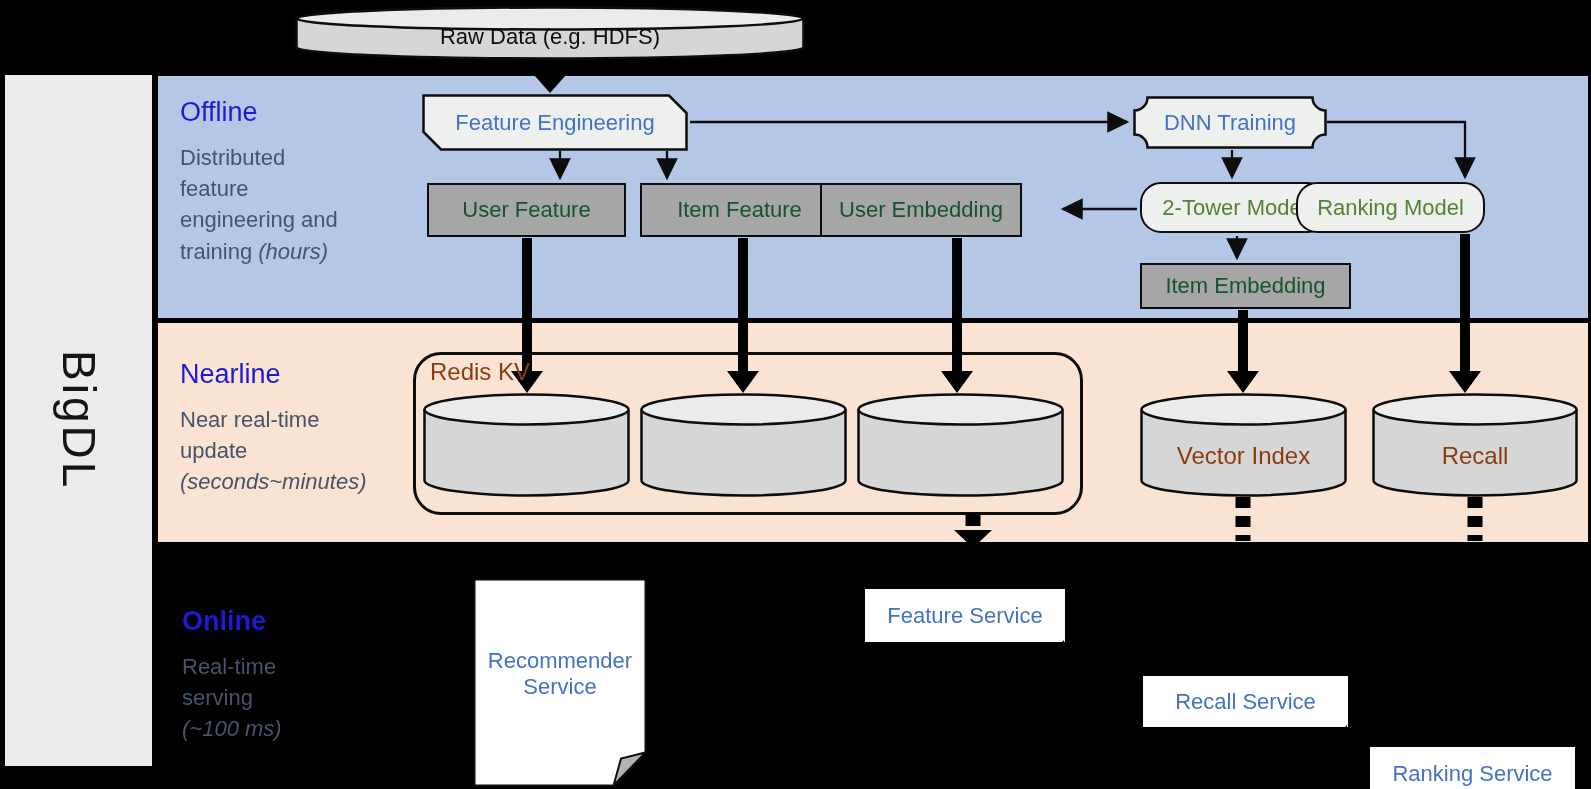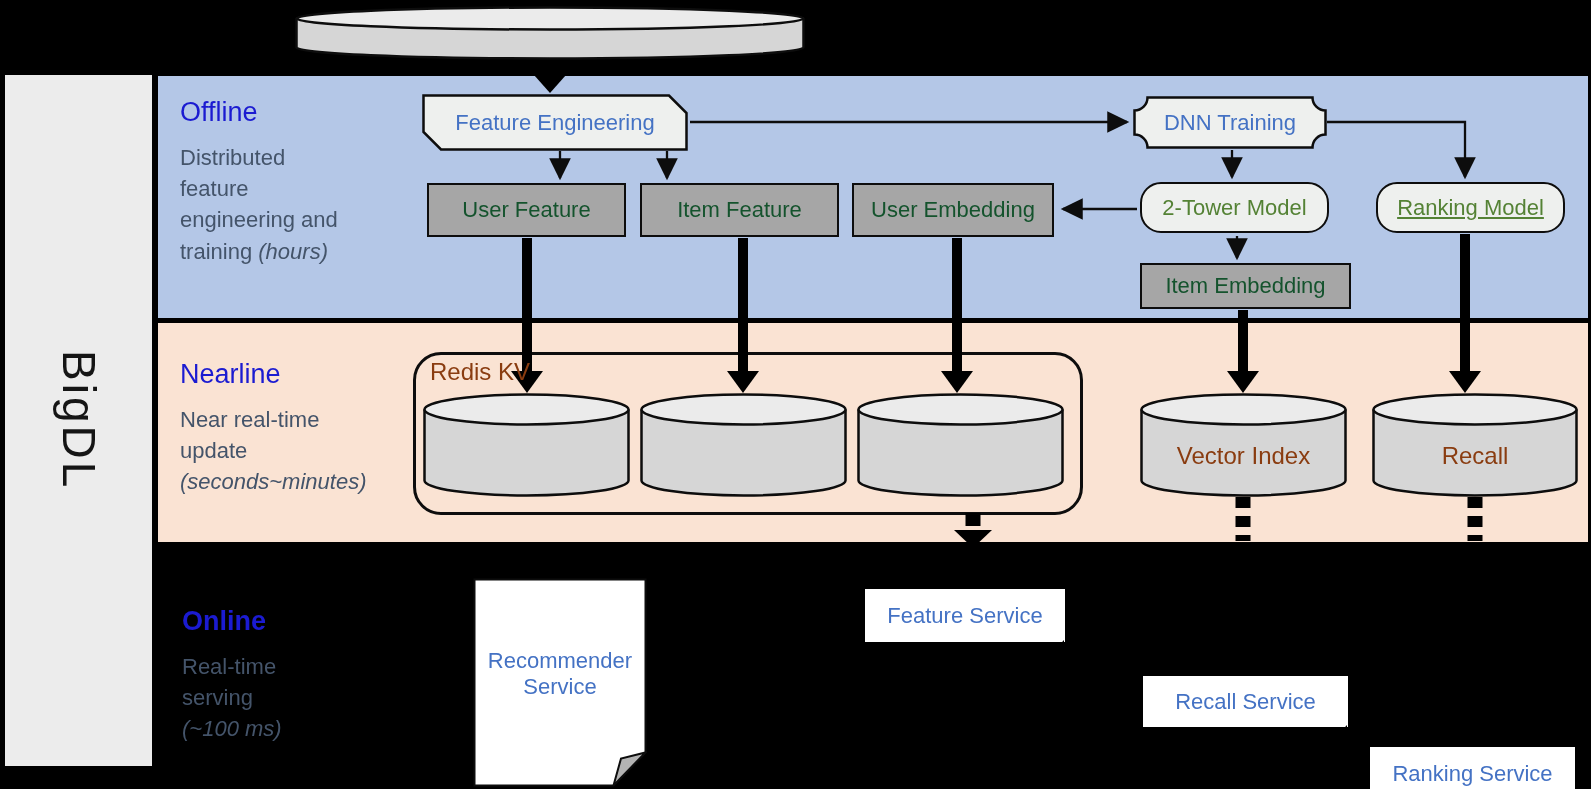--- a/index.html
+++ b/index.html
@@ -137,20 +137,21 @@
     <path class="thin" marker-end="url(#ah)" d="M1327,122 L1465,122 L1465,177"></path>
     <line class="thin" marker-end="url(#ah)" x1="1137" y1="209" x2="1063" y2="209"></line>
     <line class="thin" marker-end="url(#ah)" x1="1237" y1="236" x2="1237" y2="258"></line>
   </svg>
 
   <div class="node" style="left:295px; top:6px; width:510px; height:54px;">
     <svg width="510" height="54" viewBox="0 0 510 54">
       <path class="cyl-body" d="M1.5,12.5 V41.5 A253.5,11 0 0 0 508.5,41.5 V12.5"></path>
       <ellipse class="cyl-top" cx="255" cy="12.5" rx="253.5" ry="11"></ellipse>
     </svg>
+    <span class="lbl t-black fs22" style="margin-top:8px;">Raw Data (e.g. HDFS)</span>
   </div>
 
   <div class="node" style="left:422px; top:94px; width:266px; height:57px;">
     <svg width="266" height="57" viewBox="0 0 266 57">
       <polygon class="shape-light" points="1.5,1.5 247,1.5 264.5,19 264.5,55.5 19,55.5 1.5,38"></polygon>
     </svg>
     <span class="lbl t-blue fs22">Feature Engineering</span>
   </div>
 
   <div class="node" style="left:1133px; top:96px; width:194px; height:53px;">
@@ -159,31 +160,31 @@
     </svg>
     <span class="lbl t-blue fs22">DNN Training</span>
   </div>
 
   <div class="node box-gray fs22" style="left:427px; top:183px; width:195px; height:50px;">
     <span class="lbl">User Feature</span>
   </div>
   <div class="node box-gray fs22" style="left:640px; top:183px; width:195px; height:50px;">
     <span class="lbl">Item Feature</span>
   </div>
-  <div class="node box-gray fs22" style="left:852px; top:183px; width:198px; height:50px;">
+  <div class="node box-gray fs22" style="left:820px; top:183px; width:198px; height:50px;">
     <span class="lbl">User Embedding</span>
   </div>
   <div class="node box-gray fs22" style="left:1140px; top:263px; width:207px; height:42px;">
     <span class="lbl">Item Embedding</span>
   </div>
 
   <div class="node box-round fs22 t-green" style="left:1140px; top:182px; width:185px; height:47px;">
     <span class="lbl">2-Tower Model</span>
   </div>
-  <div class="node box-round fs22 t-green" style="left:1376px; top:182px; width:185px; height:47px;text-decoration:underline;">
+  <div class="node box-round fs22 t-green" style="left:1296px; top:182px; width:185px; height:47px;">
     <span class="lbl">Ranking Model</span>
   </div>
 
   <div class="node" style="left:423px; top:393px; width:207px; height:104px;">
     <svg width="207" height="104" viewBox="0 0 207 104">
       <path class="cyl-body" d="M1.5,16.5 V87.5 A102,15 0 0 0 205.5,87.5 V16.5"></path>
       <ellipse class="cyl-top" cx="103.5" cy="16.5" rx="102" ry="15"></ellipse>
     </svg>
   </div>
   <div class="node" style="left:640px; top:393px; width:207px; height:104px;">

